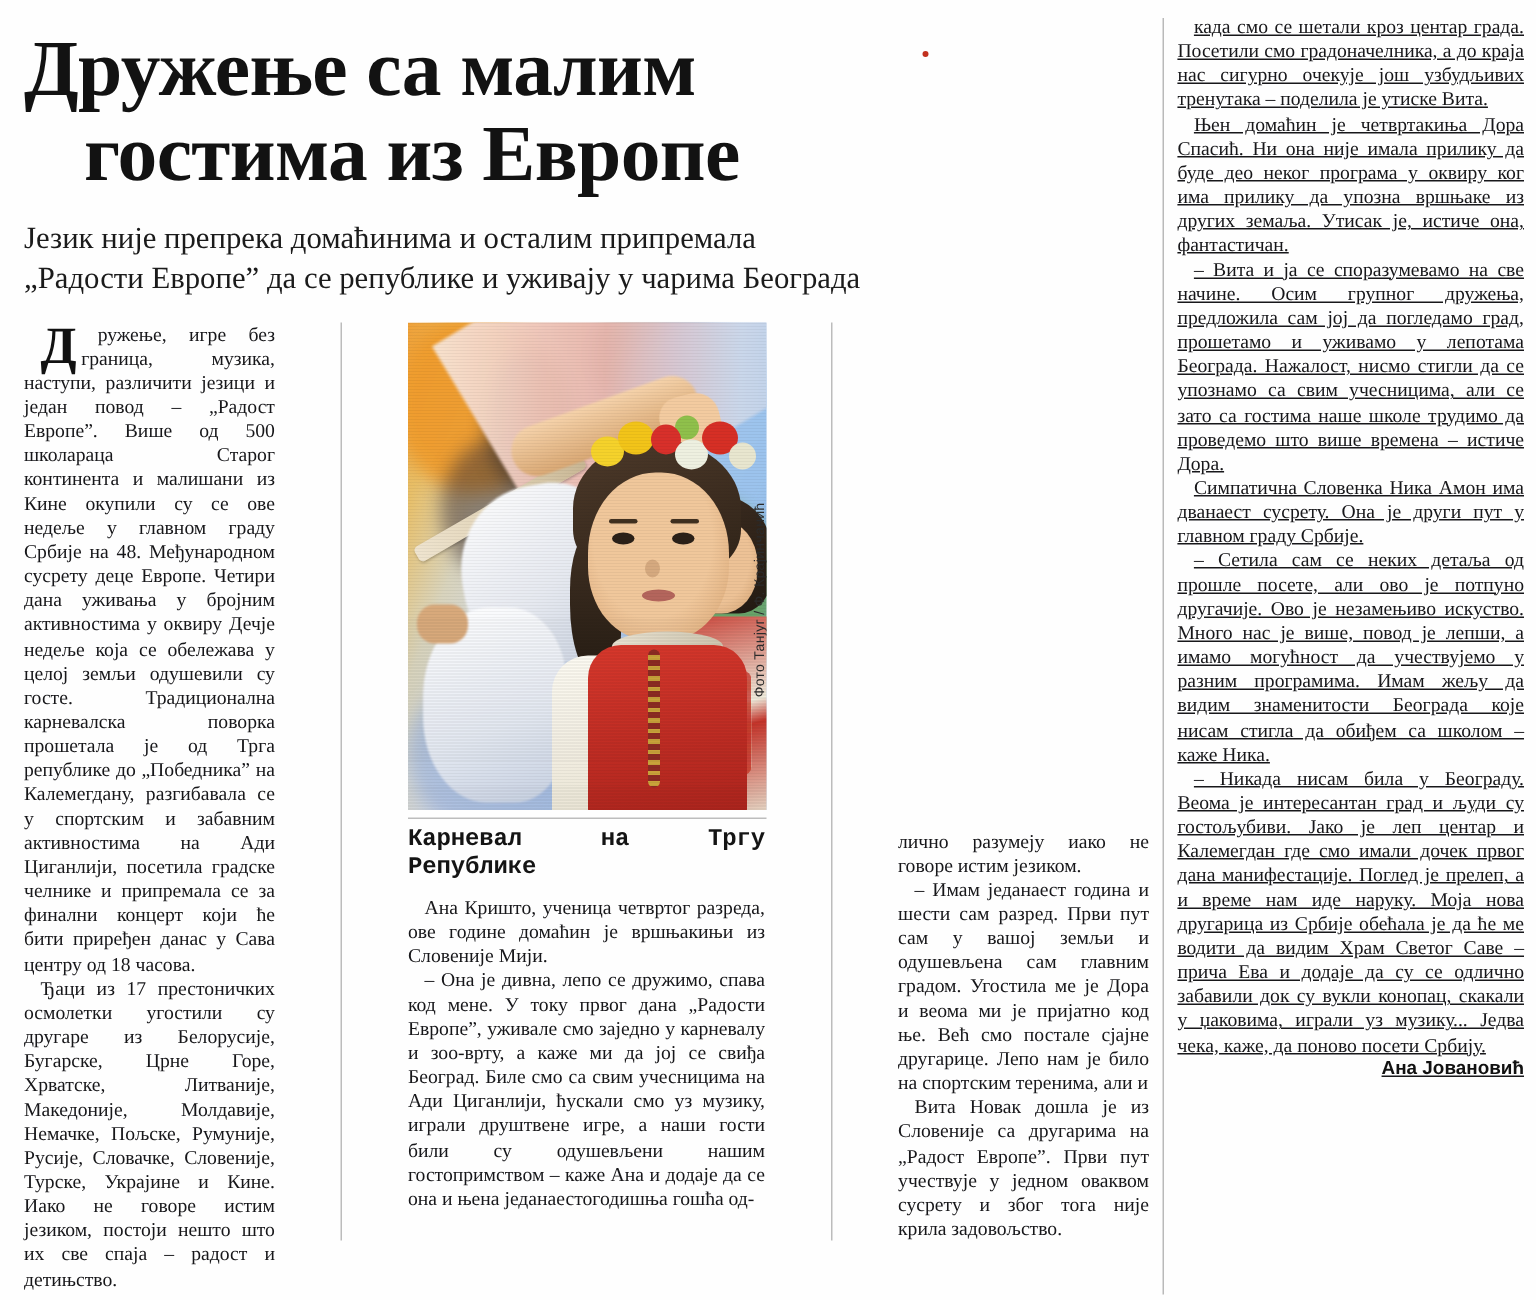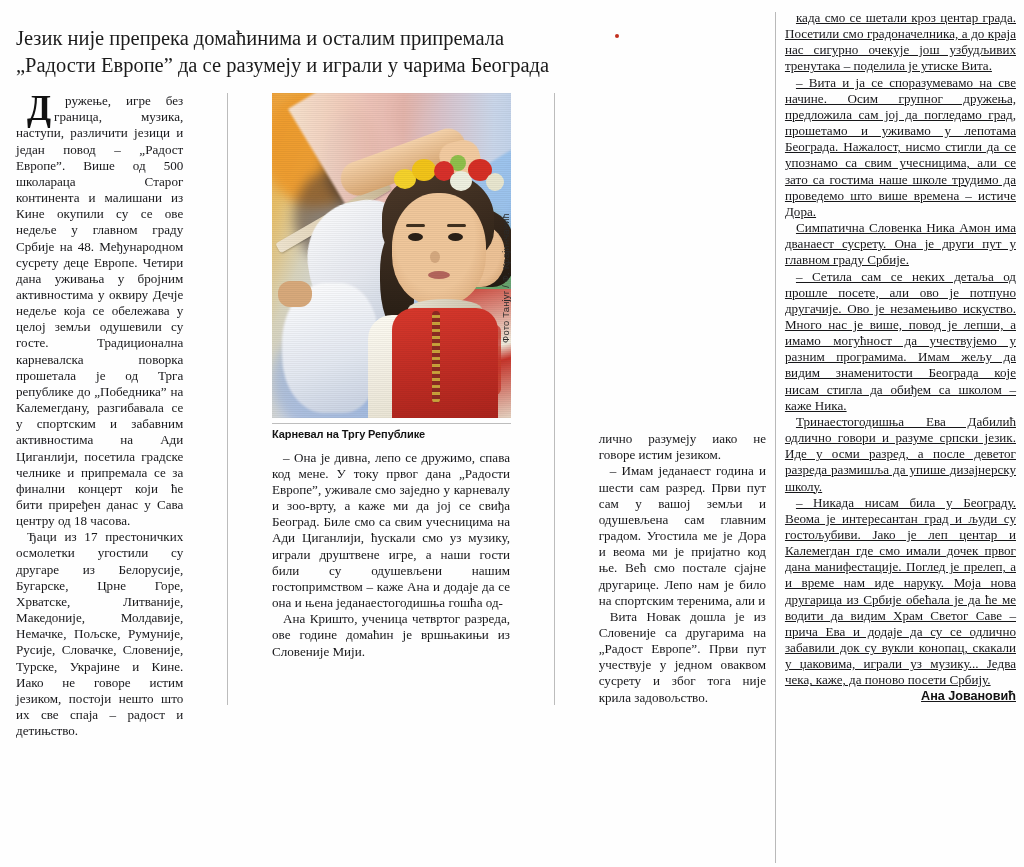--- a/index.html
+++ b/index.html
@@ -263,23 +263,23 @@
     font-size:9.4px;
     color:#2b2b2b;
     writing-mode:vertical-rl;
     text-orientation:mixed;
     letter-spacing:.2px;
     white-space:nowrap;
     transform:rotate(180deg);
   }
 
   .caption{
-    font-family:Liberation Sans, sans-serif;
+    font-family:Liberation Mono, monospace;
     font-weight:bold;
-    font-size:11px;
+    font-size:16px;
     color:#141414;
     margin:3px 0 8px 0;
     letter-spacing:-0.1px;
   }
   .cap-rule{height:1px;background:#bdbdbd;width:239px;margin:0 0 4px 0;}
 
   
   .col-right .rtext{
     font-size:13.1px;
     line-height:1.235;
@@ -302,24 +302,28 @@
 <body>
 
 <div class="page">
 
   <div class="layout">
 
     <div class="left-block">
 
       <div class="red-dot"></div>
 
+      <h1 class="headline">
+        <span>Дружење са малим</span>
+        <span class="l2">гостима из Европе</span>
+      </h1>
 
       <div class="deck">
         <span>Језик није препрека домаћинима и осталим припремала</span><br>
-        <span>„Радости Европе” да се разумеју и играли у чарима Београда</span>
+        <span>„Радости Европе” да се републике и уживају у чарима Београда</span>
       </div>
 
       <div class="cols3">
 
         <div class="bodycol">
           <p class="dropcap">Дружење, игре без граница, музика, наступи, различити језици и један повод – „Радост Европе”. Више од 500 школараца Старог континента и малишани из Кине окупили су се ове недеље у главном граду Србије на 48. Међународном сусрету деце Европе. Четири дана уживања у бројним активностима у оквиру Дечје недеље која се обележава у целој земљи одушевили су госте. Традиционална карневалска поворка прошетала је од Трга републике до „Победника” на Калемегдану, разгибавала се у спортским и забавним активностима на Ади Циганлији, посетила градске челнике и припремала се за финални концерт који ће бити приређен данас у Сава центру од 18 часова.</p>
           <p>Ђаци из 17 престоничких осмолетки угостили су другаре из Белорусије, Бугарске, Црне Горе, Хрватске, Литваније, Македоније, Молдавије, Немачке, Пољске, Румуније, Русије, Словачке, Словеније, Турске, Украјине и Кине. Иако не говоре истим језиком, постоји нешто што их све спаја – радост и детињство.</p>
         </div>
 
         <div class="vrule"></div>
@@ -376,44 +380,44 @@
               <div class="necklace"></div>
 
               <div class="grain"></div>
             </div>
             <div class="photo-credit">Фото Танјуг / Ф. Крајинчанић</div>
           </div>
 
           <div class="cap-rule"></div>
           <div class="caption">Карневал на Тргу Републике</div>
 
+          <p>Ана Кришто, ученица четвртог разреда, ове године домаћин је вршњакињи из Словеније Мији.</p>
           <p>– Она је дивна, лепо се дружимо, спава код мене. У току првог дана „Радости Европе”, уживале смо заједно у карневалу и зоо-врту, а каже ми да јој се свиђа Београд. Биле смо са свим учесницима на Ади Циганлији, ћускали смо уз музику, играли друштвене игре, а наши гости били су одушевљени нашим гостопримством – каже Ана и додаје да се она и њена једанаестогодишња гошћа од-</p>
-          <p>Ана Кришто, ученица четвртог разреда, ове године домаћин је вршњакињи из Словеније Мији.</p>
         </div>
 
         <div class="vrule"></div>
 
         <div class="bodycol">
           <div style="height:338px"></div>
           <p class="noind">лично разумеју иако не говоре истим језиком.</p>
           <p>– Имам једанаест година и шести сам разред. Први пут сам у вашој земљи и одушевљена сам главним градом. Угостила ме је Дора и веома ми је пријатно код ње. Већ смо постале сјајне другарице. Лепо нам је било на спортским теренима, али и</p>
           <p>Вита Новак дошла је из Словеније са другарима на „Радост Европе”. Први пут учествује у једном оваквом сусрету и због тога није крила задовољство.</p>
         </div>
 
       </div>
     </div>
 
     <div class="right-rule"></div>
 
     <div class="col-right">
       <div class="rtext">
         <p class="noind">када смо се шетали кроз центар града. Посетили смо градоначелника, а до краја нас сигурно очекује још узбудљивих тренутака – поделила је утиске Вита.</p>
+        <p>Њен домаћин је четвртакиња Дора Спасић. Ни она није имала прилику да буде део неког програма у оквиру ког има прилику да упозна вршњаке из других земаља. Утисак је, истиче она, фантастичан.</p>
         <p>– Вита и ја се споразумевамо на све начине. Осим групног дружења, предложила сам јој да погледамо град, прошетамо и уживамо у лепотама Београда. Нажалост, нисмо стигли да се упознамо са свим учесницима, али се зато са гостима наше школе трудимо да проведемо што више времена – истиче Дора.</p>
         <p>Симпатична Словенка Ника Амон има дванаест сусрету. Она је други пут у главном граду Србије.</p>
         <p>– Сетила сам се неких детаља од прошле посете, али ово је потпуно другачије. Ово је незамењиво искуство. Много нас је више, повод је лепши, а имамо могућност да учествујемо у разним програмима. Имам жељу да видим знаменитости Београда које нисам стигла да обиђем са школом – каже Ника.</p>
-        <p>Тринаестогодишња Ева Дабилић одлично говори и разуме српски језик. Иде у осми разред, а после деветог разреда размишља да упише дизајнерску школу.</p>
         <p>– Никада нисам била у Београду. Веома је интересантан град и људи су гостољубиви. Јако је леп центар и Калемегдан где смо имали дочек првог дана манифестације. Поглед је прелеп, а и време нам иде наруку. Моја нова другарица из Србије обећала је да ће ме водити да видим Храм Светог Саве – прича Ева и додаје да су се одлично забавили док су вукли конопац, скакали у џаковима, играли уз музику... Једва чека, каже, да поново посети Србију.</p>
         <p class="byline">Ана Јовановић</p>
       </div>
     </div>
 
   </div>
 </div>
 
 </body></html>

